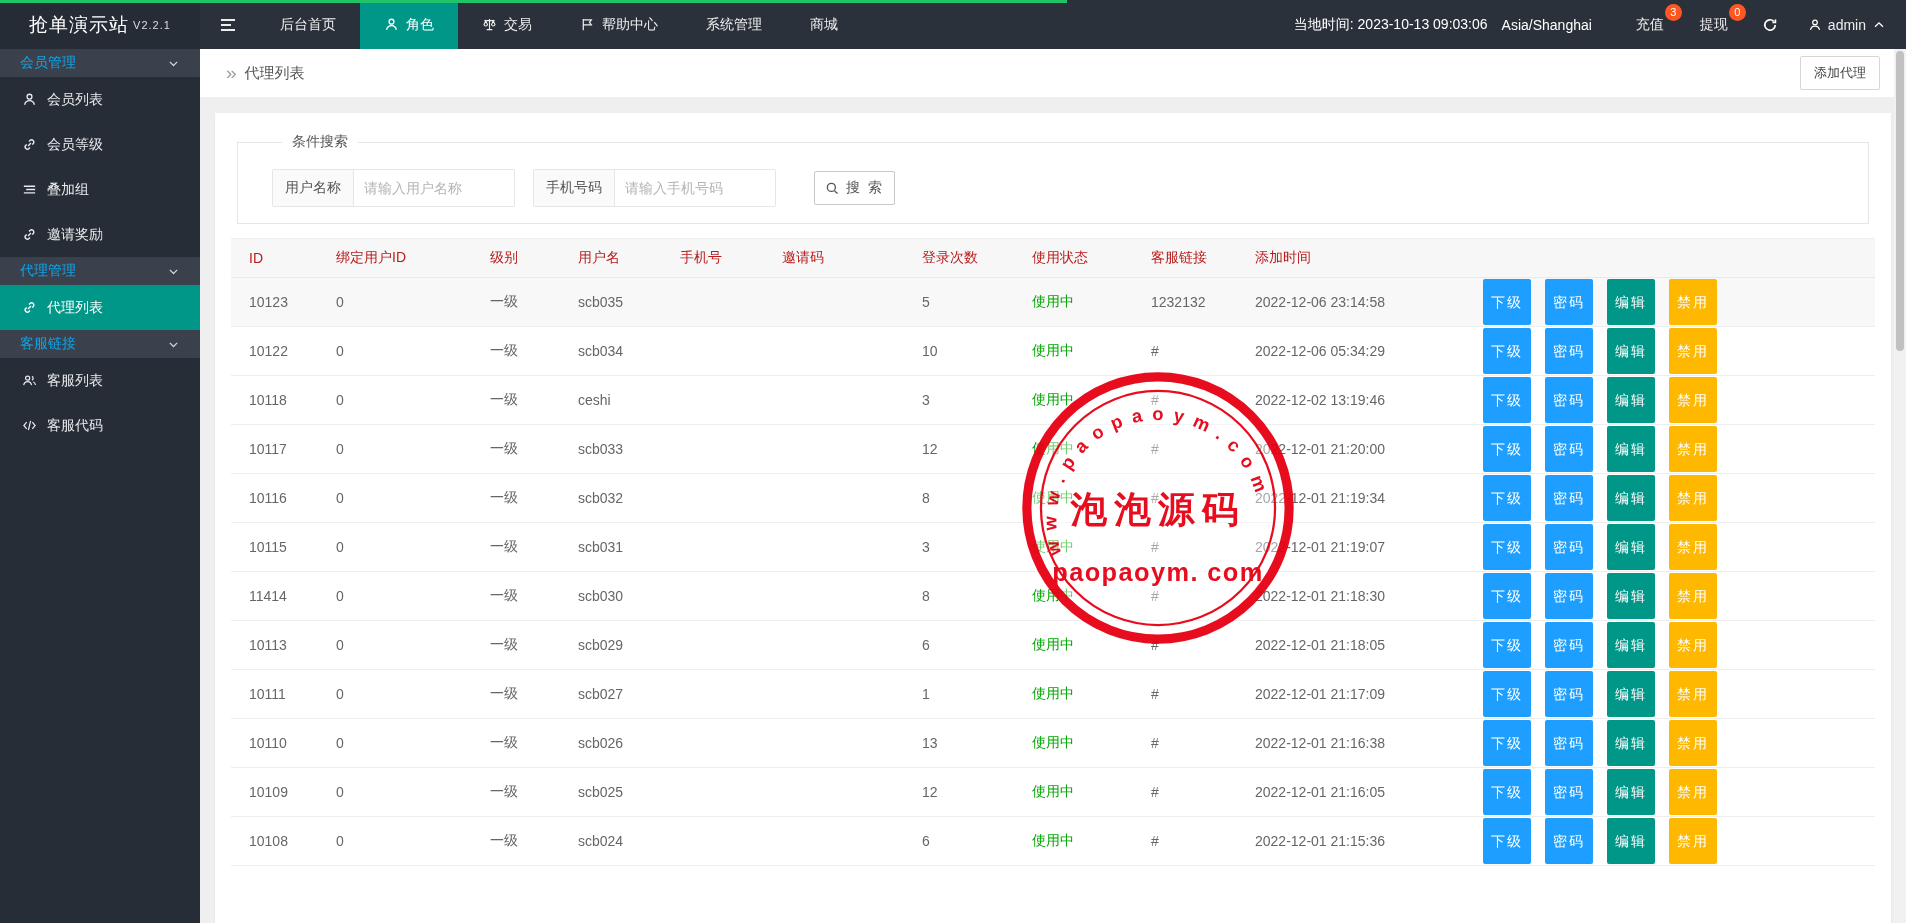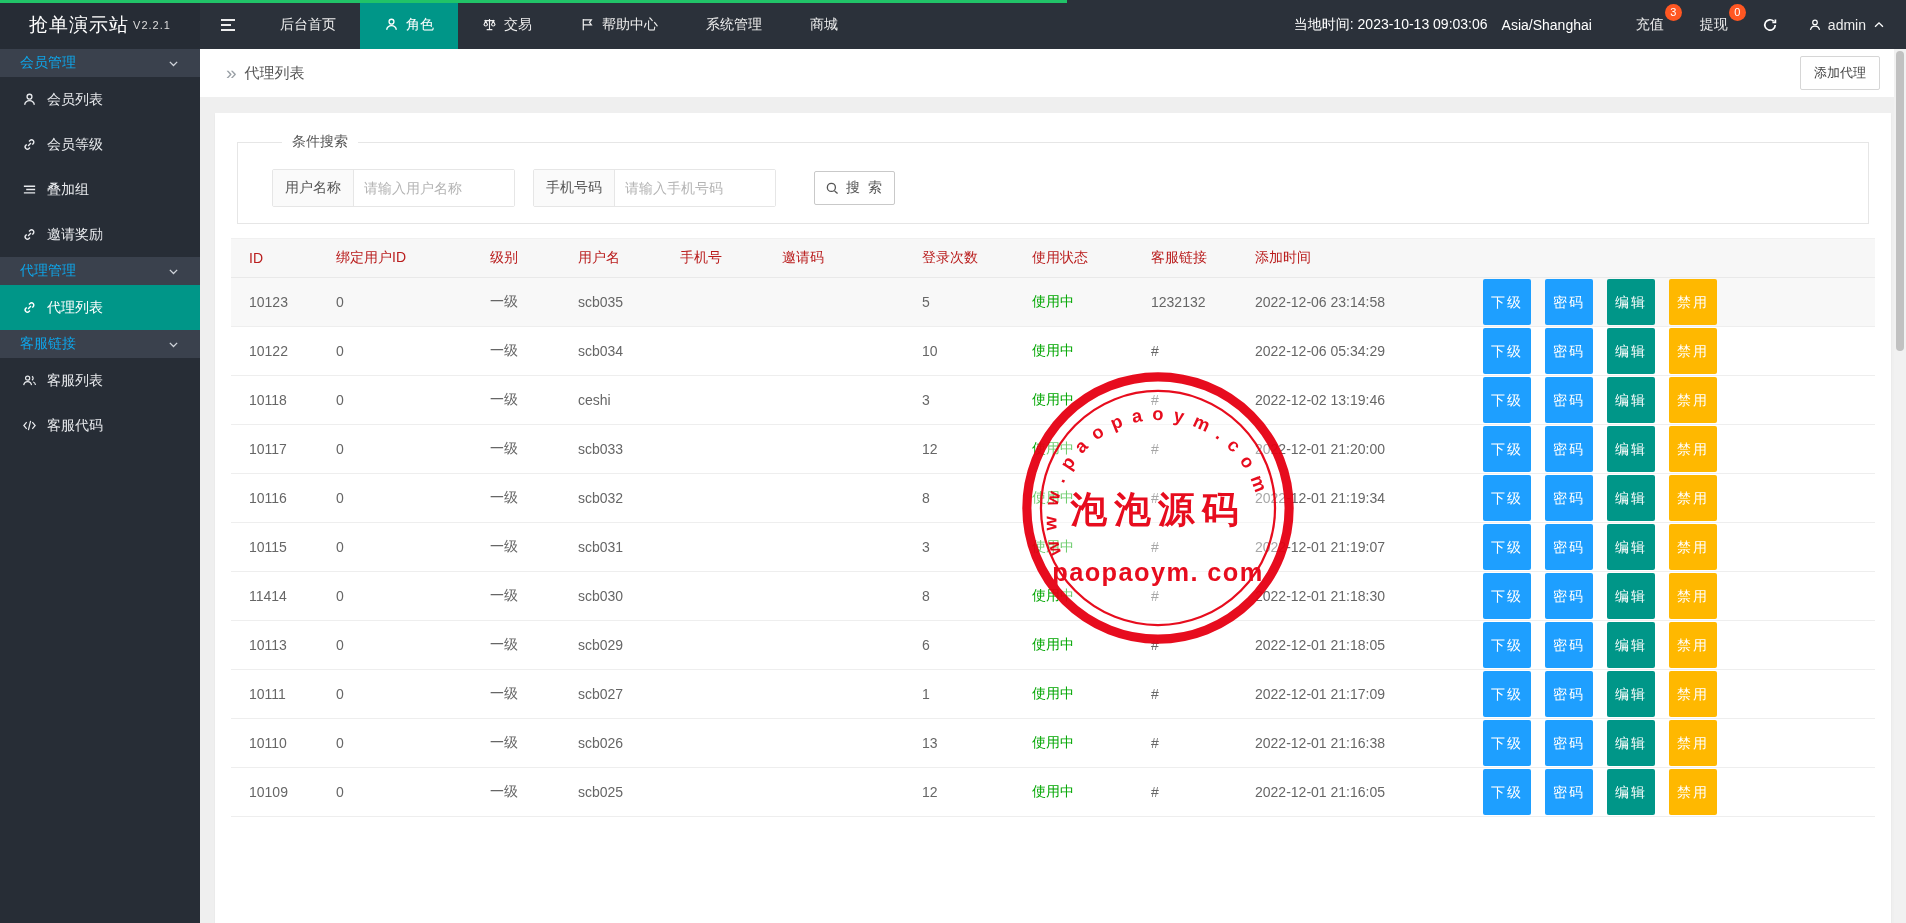--- a/index.html
+++ b/index.html
@@ -448,20 +448,33 @@
             <td>一级</td>
             <td>scb025</td>
             <td></td>
             <td></td>
             <td>12</td>
             <td><span class="status">使用中</span></td>
             <td>#</td>
             <td>2022-12-01 21:16:05</td>
             <td><button class="btn btn-0">下级</button><button class="btn btn-1">密码</button><button class="btn btn-2">编辑</button><button class="btn btn-3">禁用</button></td>
           </tr>
+          <tr>
+            <td>10108</td>
+            <td>0</td>
+            <td>一级</td>
+            <td>scb024</td>
+            <td></td>
+            <td></td>
+            <td>6</td>
+            <td><span class="status">使用中</span></td>
+            <td>#</td>
+            <td>2022-12-01 21:15:36</td>
+            <td><button class="btn btn-0">下级</button><button class="btn btn-1">密码</button><button class="btn btn-2">编辑</button><button class="btn btn-3">禁用</button></td>
+          </tr>
         </tbody>
     </table>
   </div>
 
   <svg class="stamp" viewBox="0 0 200 200">
     <circle cx="100" cy="100" r="90" fill="rgba(255,255,255,0.45)"></circle>
     <circle cx="100" cy="100" r="93" fill="none" stroke="#E60012" stroke-width="6.5"></circle>
     <circle cx="100" cy="100" r="83" fill="none" stroke="#E60012" stroke-width="1.6"></circle>
     <defs>
       <path id="arcPath" d="M 33 136 A 72 72 0 1 1 167 136"></path>

